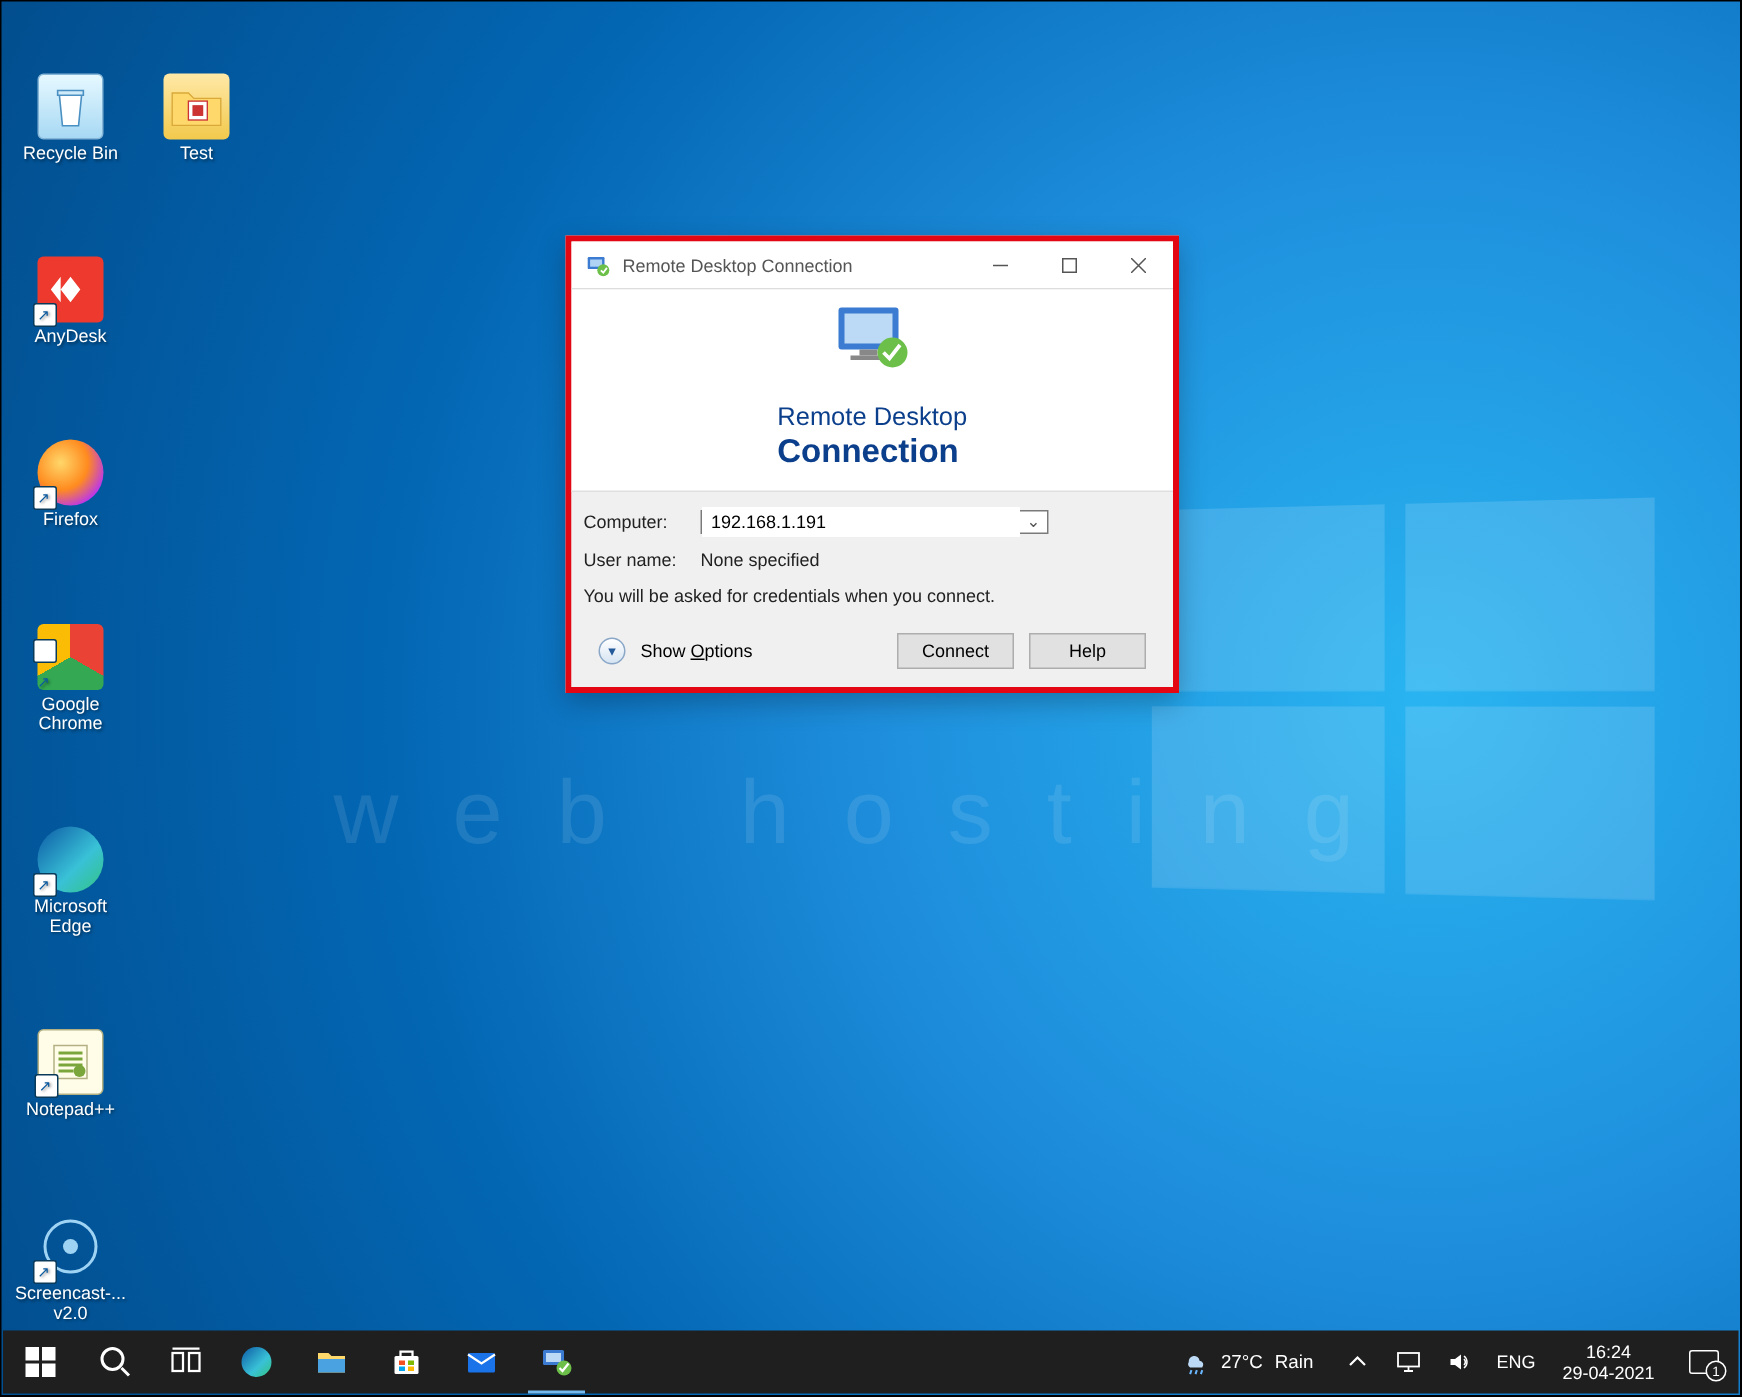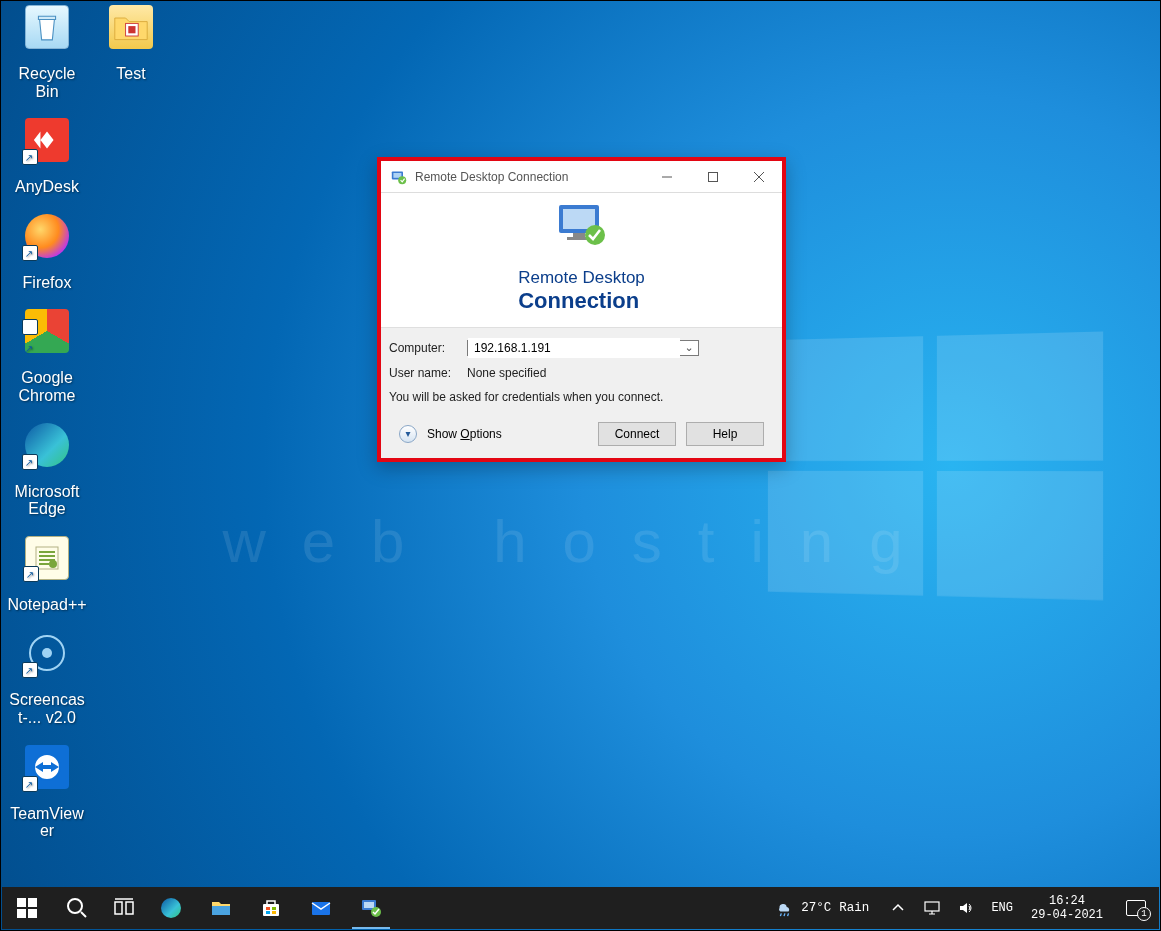--- a/index.html
+++ b/index.html
@@ -68,24 +68,25 @@
   }
   .icon-col.col2 { left: 92px; top: 4px; }
   .di {
     width: 76px;
     display: flex;
     flex-direction: column;
     align-items: center;
     text-align: center;
     color: #fff;
     text-shadow: 1px 1px 2px #0007;
-    font-size: 16px;
+    font-size: 12px;
     line-height: 1.1;
-    gap: 16px;
+    gap: 3px;
     cursor: pointer;
+    margin-top: 44px;
   }
   .di .glyph {
     width: 44px;
     height: 44px;
     border-radius: 4px;
     display: flex;
     align-items: center;
     justify-content: center;
     position: relative;
   }
@@ -237,21 +238,21 @@
   .tbtn{
     width:50px;display:flex;align-items:center;justify-content:center;
     cursor:pointer;position:relative;
   }
   .tbtn svg{width:22px;height:22px;}
   .tbtn.narrow{width:44px;}
   .tbtn .active-bar{position:absolute;bottom:0;left:6px;right:6px;height:2px;background:#76b9ed;}
 
   .tb-spacer{flex:1;}
 
-  .tray{display:flex;align-items:center;gap:0;font-family:Liberation Mono, monospace;}
+  .tray{display:flex;align-items:center;gap:0;}
   .weather-pill{
     display:flex;align-items:center;gap:8px;padding:0 12px;cursor:pointer;font-size:12.5px;
   }
   .tray-icon{width:34px;display:flex;align-items:center;justify-content:center;cursor:pointer;}
   .tray-icon svg{width:16px;height:16px;}
   .lang{padding:0 8px;font-size:12px;display:flex;align-items:center;cursor:pointer;}
   .clock{padding:0 10px;font-size:12px;line-height:1.2;text-align:center;display:flex;flex-direction:column;justify-content:center;cursor:pointer;}
   .notif{width:46px;display:flex;align-items:center;justify-content:center;cursor:pointer;}
   .notif .bubble{
     width:20px;height:16px;border:1.5px solid #fff;border-radius:2px;position:relative;

